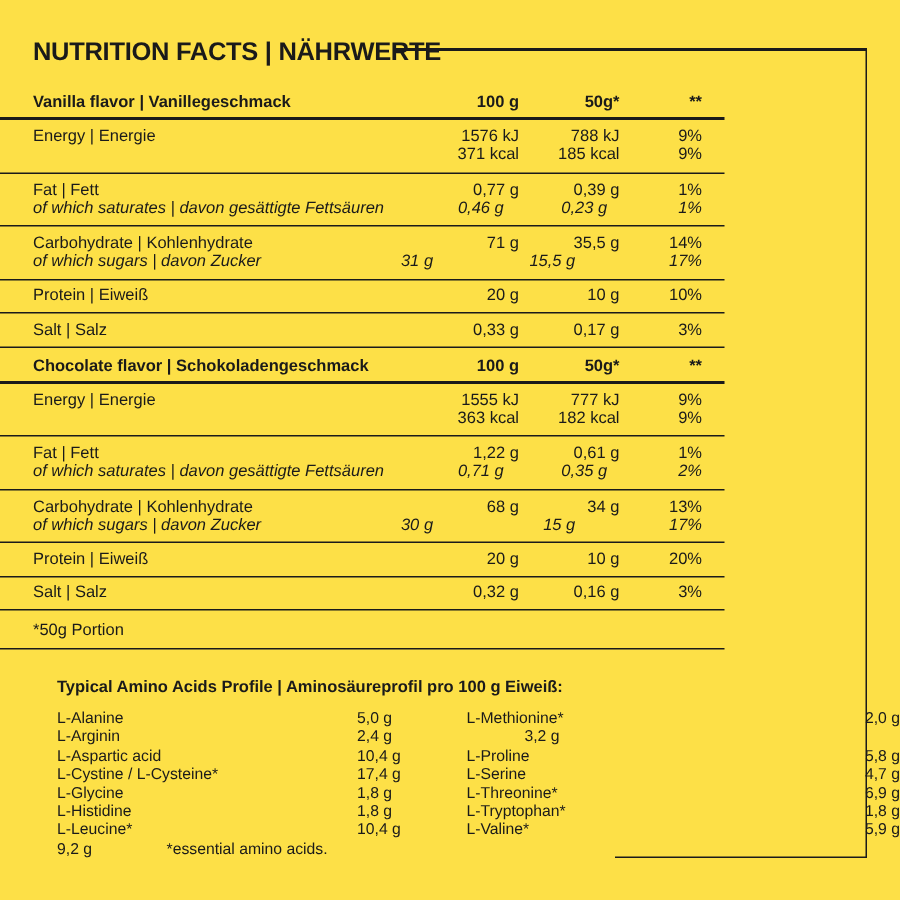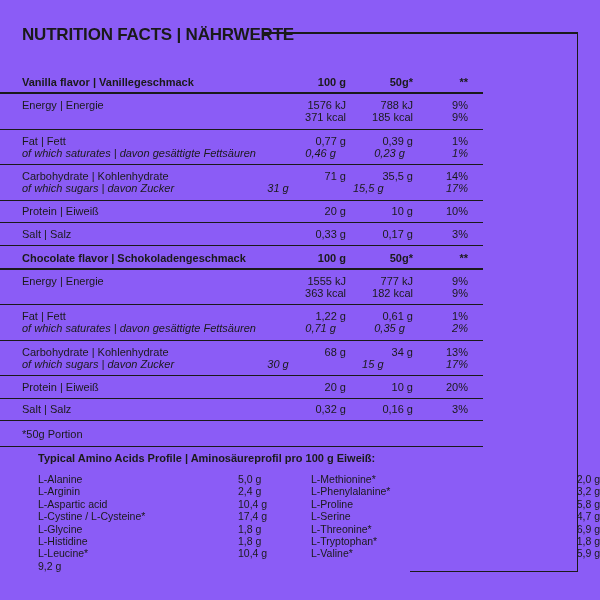--- a/index.html
+++ b/index.html
@@ -1,40 +1,40 @@
 <!DOCTYPE html>
 <html><head>
 <meta charset="utf-8">
 <style>
   * { box-sizing: border-box; margin: 0; padding: 0; }
   html, body { background: #ffffff; }
   .sheet {
     position: relative;
     width: 600px;
     height: 600px;
-    background: #8b5cf6;
+    background: #fde047;
     color: #1a1a1a;
     font-family: "Liberation Sans", "DejaVu Sans", sans-serif;
     overflow: hidden;
   }
   .title {
     position: absolute;
     left: 22px;
     top: 25px;
     font-size: 17px;
     font-weight: 700;
     letter-spacing: -0.2px;
     white-space: nowrap;
   }
   .rule { position: absolute; background: #1a1a1a; }
   #title-rule  { left: 263px;   top: 32px;    width: 315px; height: 1.5px; }
   #right-border{ left: 576.5px; top: 32px;    width: 1.5px; height: 540px; }
   #bottom-rule { left: 410px;   top: 570.5px; width: 168px; height: 1.5px; }
 
-  .table { position: absolute; left: 0; top: 70px; width: 483px; }
+  .table { position: absolute; left: 0; top: 56px; width: 483px; }
   .t-row { border-bottom: 1.5px solid #1a1a1a; padding: 5px 0 5.5px 0; }
   .t-row.t-header { border-bottom-width: 2px; padding: 6px 0 4px 0; font-weight: 700; }
   .t-row.t-single { padding: 4.5px 0 5px 0; }
   .t-row.t-footnote { padding: 6.5px 0 6px 0; }
   .t-line { display: flex; line-height: 12px; font-size: 11px; padding: 0 15px 0 22px; }
   .t-line.italic { font-style: italic; gap: 37px; }
   .t-label { flex: 1; white-space: nowrap; }
   .t-c1 { width: 90px; text-align: right; white-space: nowrap; }
   .t-c2 { width: 67px; text-align: right; white-space: nowrap; }
   .t-c3 { width: 55px; text-align: right; white-space: nowrap; }
@@ -202,21 +202,20 @@
     <div class="amino-rows" id="amino-rows">
         <div class="a-row">
           <div class="a-n1">L-Alanine</div>
           <div class="a-v1">5,0 g</div>
           <div class="a-n2">L-Methionine*</div>
           <div class="a-v2">2,0 g</div>
         </div>
         <div class="a-row">
           <div class="a-n1">L-Arginin</div>
           <div class="a-v1">2,4 g</div>
-          <div class="a-n2">L-Phenylalanine*</div>
           <div class="a-v2">3,2 g</div>
         </div>
         <div class="a-row">
           <div class="a-n1">L-Aspartic acid</div>
           <div class="a-v1">10,4 g</div>
           <div class="a-n2">L-Proline</div>
           <div class="a-v2">5,8 g</div>
         </div>
         <div class="a-row">
           <div class="a-n1">L-Cystine / L-Cysteine*</div>
@@ -237,17 +236,18 @@
           <div class="a-v2">1,8 g</div>
         </div>
         <div class="a-row">
           <div class="a-n1">L-Leucine*</div>
           <div class="a-v1">10,4 g</div>
           <div class="a-n2">L-Valine*</div>
           <div class="a-v2">5,9 g</div>
         </div>
         <div class="a-row">
           <div class="a-v1">9,2 g</div>
+          <div class="a-n2">*essential amino acids.</div>
           <div class="a-v2"></div>
         </div>
       </div>
   </div>
 </div>
 
 </body></html>

